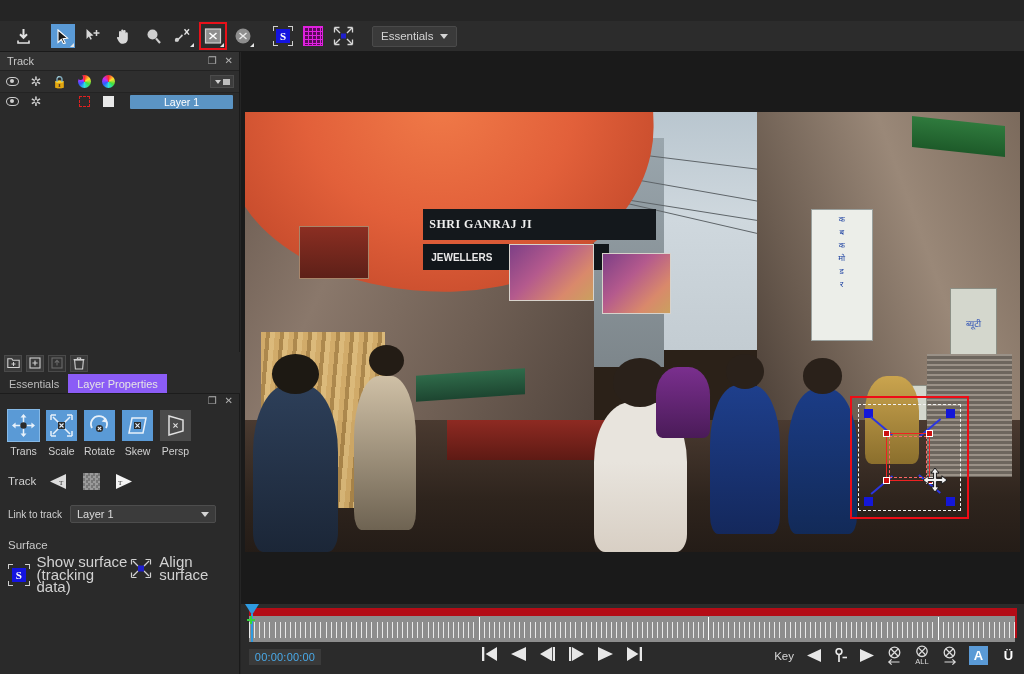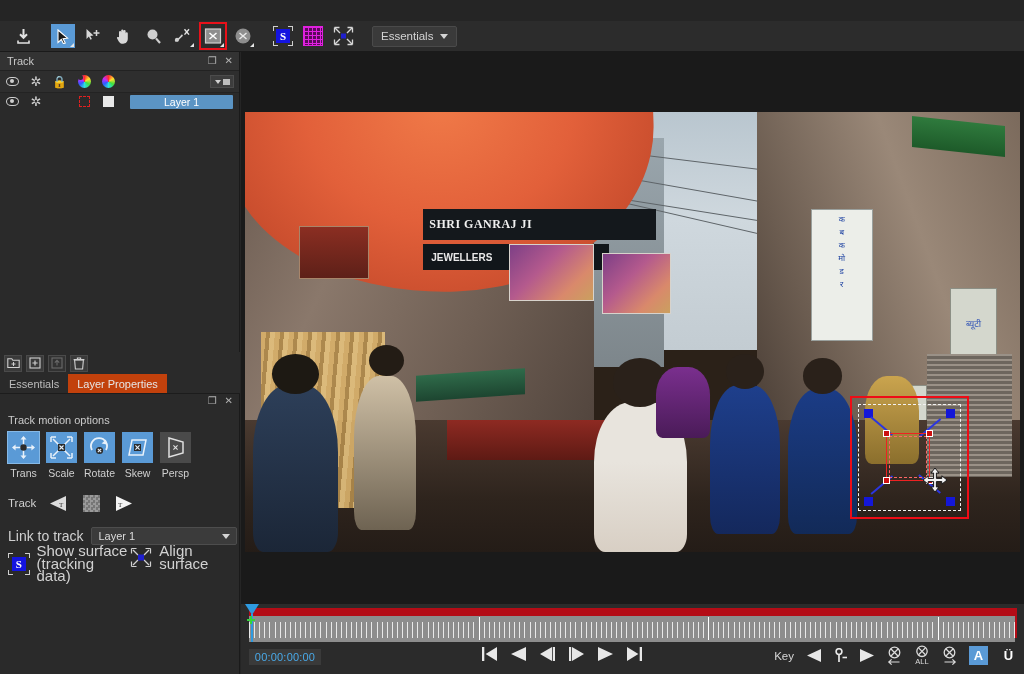--- a/index.html
+++ b/index.html
@@ -139,21 +139,21 @@
   
   .tabbar {
     position: absolute; left: 0; top: 374px; width: 240px; height: 20px;
     background: #2a2a2a; display: flex; align-items: flex-end;
     border-bottom: 1px solid #1c1c1c;
   }
   .tab {
     height: 19px; padding: 0 9px; display: flex; align-items: center;
     font-size: 11px; color: #bdbdbd; background: transparent;
   }
-  .tab.active { background: #c2410c; color: #e6e6e6; text-align: center; }
+  .tab.active { background: #8b5cf6; color: #e6e6e6; text-align: center; }
 
   
   .essentials-panel {
     position: absolute; left: 0; top: 394px; width: 240px; height: 280px;
     background: #2a2a2a; border-right: 1px solid #1a1a1a;
   }
   .ep-head {
     position: relative; height: 16px;
   }
   .ep-head .pbtns {
@@ -181,21 +181,21 @@
   .tr-stop {
     width: 17px; height: 17px;
     background:
       repeating-conic-gradient(#9a9a9a 0% 25%, #777 0% 50%) 0 0/5px 5px;
   }
 
   .link-row {
     display: flex; align-items: center; gap: 8px;
     padding-left: 8px; margin-top: 14px;
   }
-  .link-row .llabel { color: #d0d0d0; font-size: 14px; }
+  .link-row .llabel { color: #d0d0d0; font-size: 10px; }
   .combo {
     width: 146px; height: 18px; background: #3b3b3b;
     border: 1px solid #4d4d4d; border-radius: 2px;
     display: flex; align-items: center; padding: 0 6px;
     color: #dcdcdc; font-size: 11px; position: relative;
   }
   .combo .caret-dn { position: absolute; right: 6px; }
 
   .surface-head { color: #cacaca; font-size: 11.5px; padding: 16px 0 5px 8px; }
   .surf-row { display: flex; align-items: flex-start; padding-left: 8px; }
@@ -613,21 +613,20 @@
   </div>
 
   <div class="essentials-panel">
     <div class="ep-head">
       <span class="pbtns">
         <span>❐</span>
         <span>✕</span>
       </span>
     </div>
 
-    <div class="section-label">Track motion options</div>
 
     <div class="motion-row">
       <div class="motion-item">
         <div class="motion-btn first">
           <svg width="23" height="23" viewBox="0 0 23 23">
               <path d="M11.5 1.5v20M1.5 11.5h20" stroke="#e8f1fa" stroke-width="1.5"></path>
               <path d="M11.5 0l3 3.6h-6zM11.5 23l3-3.6h-6zM0 11.5l3.6 3v-6zM23 11.5l-3.6 3v-6z" fill="#e8f1fa"></path>
               <circle cx="11.5" cy="11.5" r="3.2" fill="#2b2b2b"></circle>
             </svg>
         </div>
@@ -697,20 +696,21 @@
     </div>
 
     <div class="link-row">
       <span class="llabel">Link to track</span>
       <span class="combo">
         <span>Layer 1</span>
         <span class="caret-dn"></span>
       </span>
     </div>
 
+    <div class="surface-head">Surface</div>
 
     <div class="surf-row">
       <div class="surf-item" style="width:130px">
         <span class="surf-ico">
           <span class="s-badge">S</span>
           <span class="brackets">
               <i class="tl"></i>
               <i class="tr"></i>
               <i class="bl"></i>
               <i class="br"></i>

